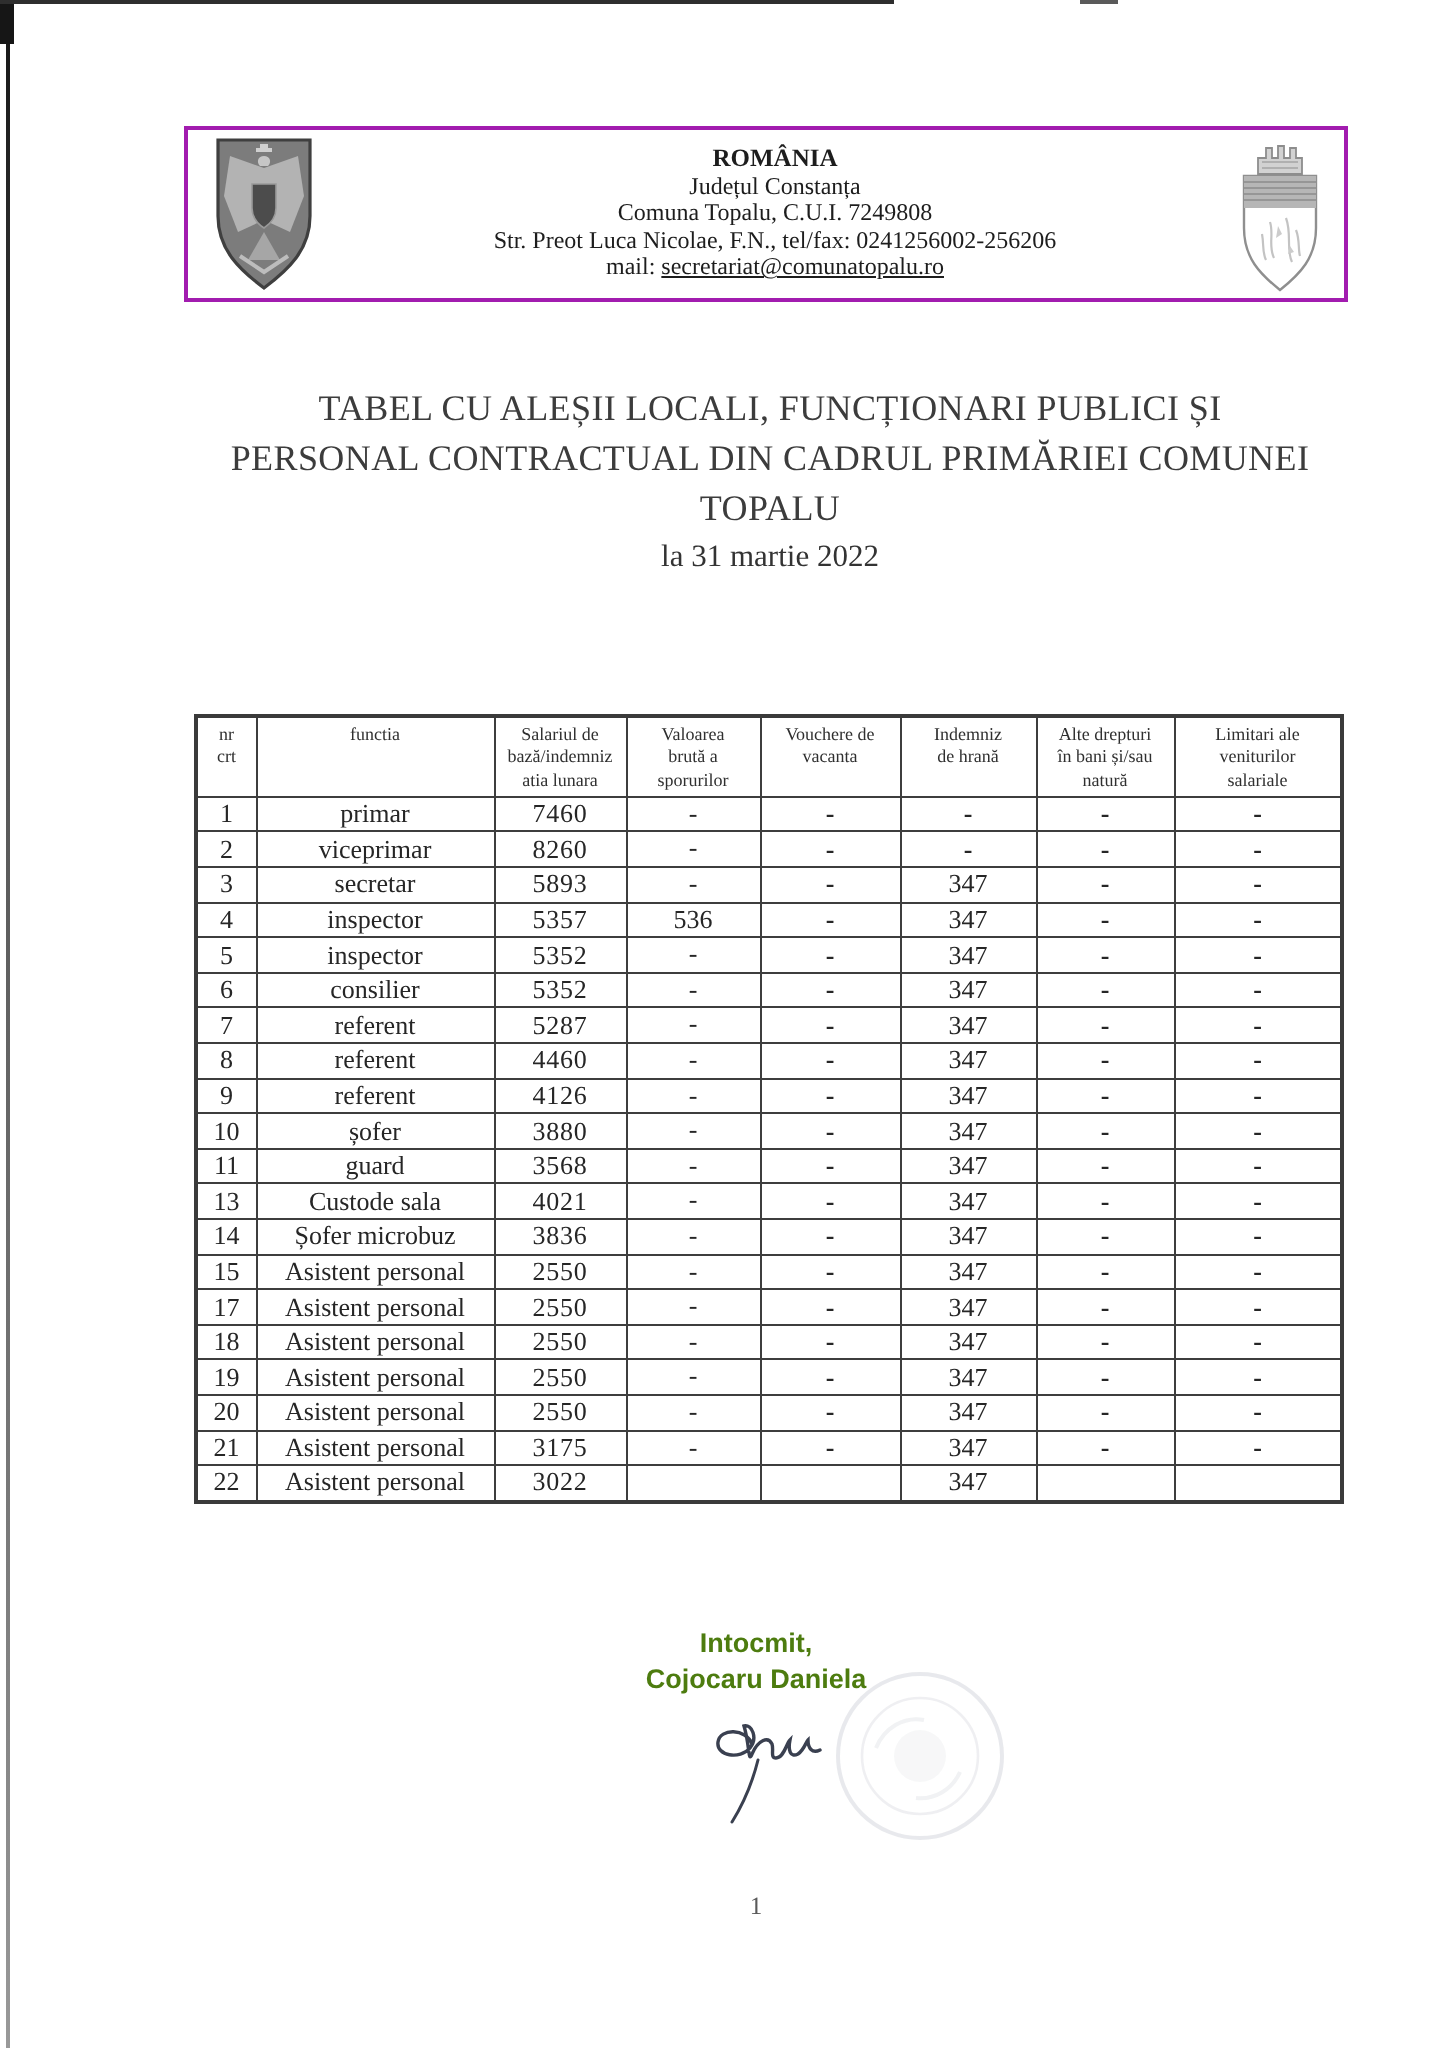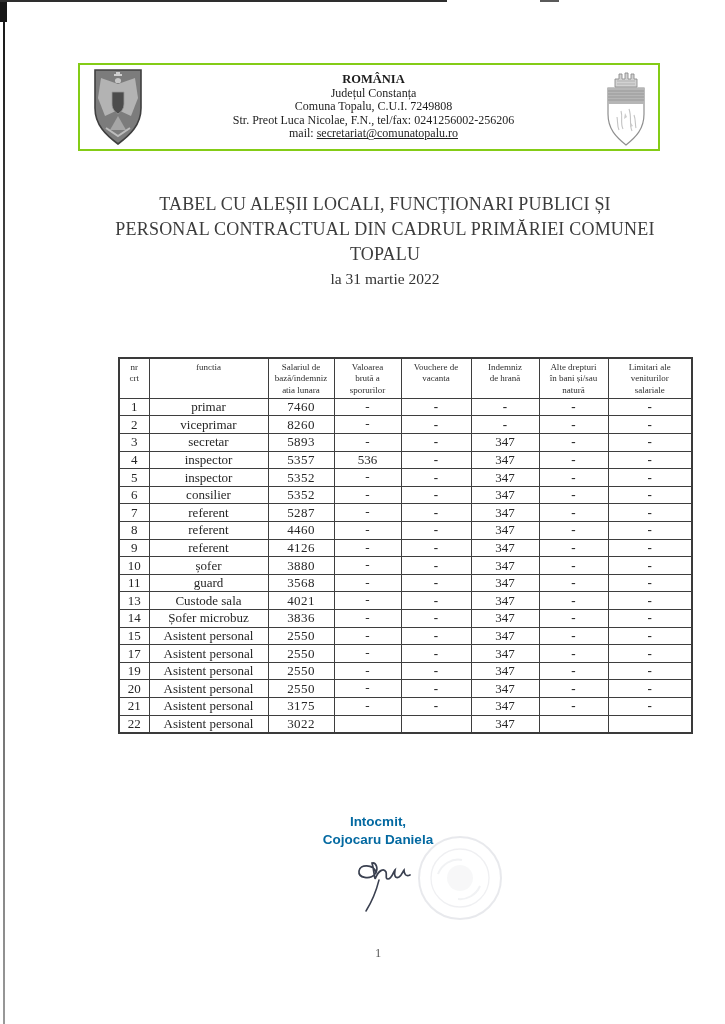--- a/index.html
+++ b/index.html
@@ -7,52 +7,52 @@
         font-family:"Liberation Serif","DejaVu Serif",serif;color:#2b2b2b;}
 
   
   .edge-left{position:absolute;left:3px;top:0;width:2px;height:1024px;
              background:linear-gradient(#151515,#555 35%,#7a7a7a 75%,#999);}
   .edge-corner{position:absolute;left:0;top:0;width:7px;height:22px;background:#161616;}
   .edge-top{position:absolute;left:0;top:0;width:447px;height:2px;background:#2e2e2e;}
   .edge-top2{position:absolute;left:540px;top:0;width:19px;height:2px;background:#5a5a5a;}
 
   
-  .letterhead{position:absolute;left:78px;top:63px;width:582px;height:88px;
-              border:2px solid #84cc16;box-sizing:border-box;display:flex;align-items:center;}
+  .letterhead{position:absolute;left:92px;top:63px;width:582px;height:88px;
+              border:2px solid #a21caf;box-sizing:border-box;display:flex;align-items:center;}
   .arms-left{width:52px;height:78px;margin-left:12px;flex:none;}
   .arms-right{width:46px;height:80px;margin-right:9px;flex:none;}
   .lh-text{flex:1;text-align:center;color:#1d1d1d;line-height:13.6px;font-size:12px;}
   .lh-country{font-weight:bold;font-size:12.5px;}
   .lh-mail u{text-underline-offset:1px;}
 
   
   .title-block{position:absolute;left:40px;top:192px;width:690px;text-align:center;color:#3c3c3c;}
   .title-line{font-size:18px;line-height:25px;letter-spacing:.2px;}
   .title-date{font-size:15.5px;line-height:24px;color:#333;}
 
   
   #salary-table{position:absolute;left:97px;top:357px;width:573px;border-collapse:collapse;
-                table-layout:fixed;border:2px solid #3a3a3a;margin-left:21px;}
+                table-layout:fixed;border:2px solid #3a3a3a;}
   #salary-table th,#salary-table td{border:1px solid #3e3e3e;overflow:hidden;}
   #salary-table th{font-family:"Liberation Serif",serif;font-weight:normal;font-size:9px;
                    line-height:11.3px;vertical-align:top;padding:3px 1px 2px;color:#2f2f2f;}
   #salary-table thead tr{height:37px;}
   #salary-table td{height:16.6px;padding:0;text-align:center;font-size:13px;color:#262626;
                    font-family:"Liberation Serif",serif;line-height:16px;}
   td.c0{text-align:left;padding-left:6px;font-size:12.5px;}
   td.c1{font-size:13.5px;}
   td.c2{font-size:13.5px;letter-spacing:.4px;}
   td.dash{font-weight:bold;font-size:12px;}
   td.tinydash{font-weight:normal;font-size:9px;vertical-align:top;line-height:9px;padding-top:3px;}
 
   
   .prepared{position:absolute;left:278px;top:813px;width:200px;text-align:center;
             font-family:"Liberation Sans","DejaVu Sans",sans-serif;font-weight:bold;
-            font-size:13.5px;line-height:17.5px;color:#0369a1;}
+            font-size:13.5px;line-height:17.5px;color:#4d7c0f;}
   .signature{position:absolute;left:346px;top:851px;width:80px;height:64px;}
   .stamp{position:absolute;left:416px;top:834px;width:88px;height:88px;opacity:.55;}
   .page-num{position:absolute;left:28px;top:946px;width:700px;text-align:center;
             font-size:12.5px;color:#5a5a5a;}
 </style>
 </head>
 <body>
 
 <div class="page">
 
@@ -294,20 +294,30 @@
           <td class="c0">17</td>
           <td class="c1">Asistent personal</td>
           <td class="c2">2550</td>
           <td class="c3 tinydash">-</td>
           <td class="c4 dash">-</td>
           <td class="c5">347</td>
           <td class="c6 dash">-</td>
           <td class="c7 dash">-</td>
         </tr>
         <tr>
+          <td class="c0">18</td>
+          <td class="c1">Asistent personal</td>
+          <td class="c2">2550</td>
+          <td class="c3 tinydash">-</td>
+          <td class="c4 dash">-</td>
+          <td class="c5">347</td>
+          <td class="c6 dash">-</td>
+          <td class="c7 dash">-</td>
+        </tr>
+        <tr>
           <td class="c0">19</td>
           <td class="c1">Asistent personal</td>
           <td class="c2">2550</td>
           <td class="c3 tinydash">-</td>
           <td class="c4 dash">-</td>
           <td class="c5">347</td>
           <td class="c6 dash">-</td>
           <td class="c7 dash">-</td>
         </tr>
         <tr>

